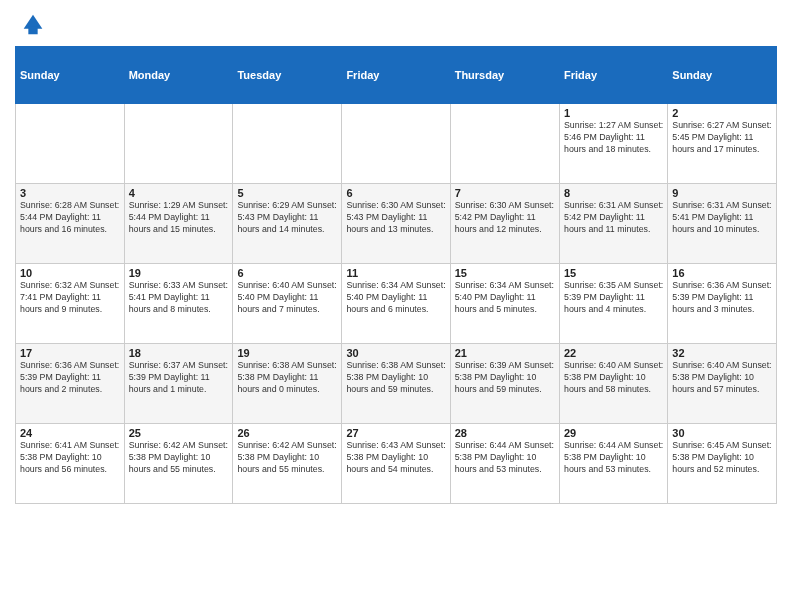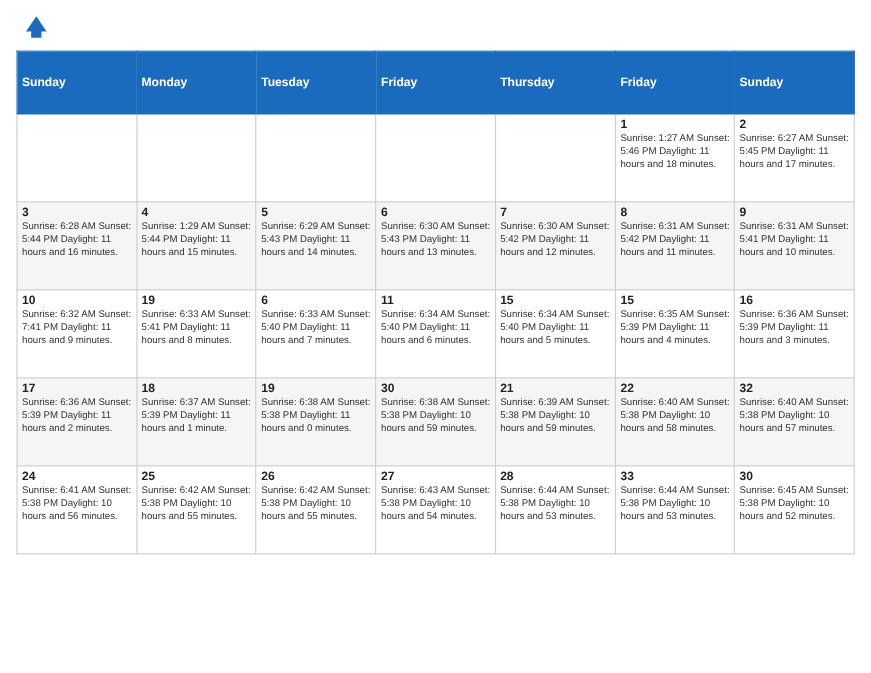--- a/index.html
+++ b/index.html
@@ -194,21 +194,21 @@
 Daylight: 11 hours and 9 minutes.</div>
           </td>
           <td>
             <span class="day-num">19</span>
             <div class="day-info">Sunrise: 6:33 AM
 Sunset: 5:41 PM
 Daylight: 11 hours and 8 minutes.</div>
           </td>
           <td>
             <span class="day-num">6</span>
-            <div class="day-info">Sunrise: 6:33 AM
+            <div class="day-info">Sunrise: 6:40 AM
 Sunset: 5:40 PM
 Daylight: 11 hours and 7 minutes.</div>
           </td>
           <td>
             <span class="day-num">11</span>
             <div class="day-info">Sunrise: 6:34 AM
 Sunset: 5:40 PM
 Daylight: 11 hours and 6 minutes.</div>
           </td>
           <td>
@@ -299,21 +299,21 @@
 Sunset: 5:38 PM
 Daylight: 10 hours and 54 minutes.</div>
           </td>
           <td>
             <span class="day-num">28</span>
             <div class="day-info">Sunrise: 6:44 AM
 Sunset: 5:38 PM
 Daylight: 10 hours and 53 minutes.</div>
           </td>
           <td>
-            <span class="day-num">33</span>
+            <span class="day-num">29</span>
             <div class="day-info">Sunrise: 6:44 AM
 Sunset: 5:38 PM
 Daylight: 10 hours and 53 minutes.</div>
           </td>
           <td>
             <span class="day-num">30</span>
             <div class="day-info">Sunrise: 6:45 AM
 Sunset: 5:38 PM
 Daylight: 10 hours and 52 minutes.</div>
           </td>

